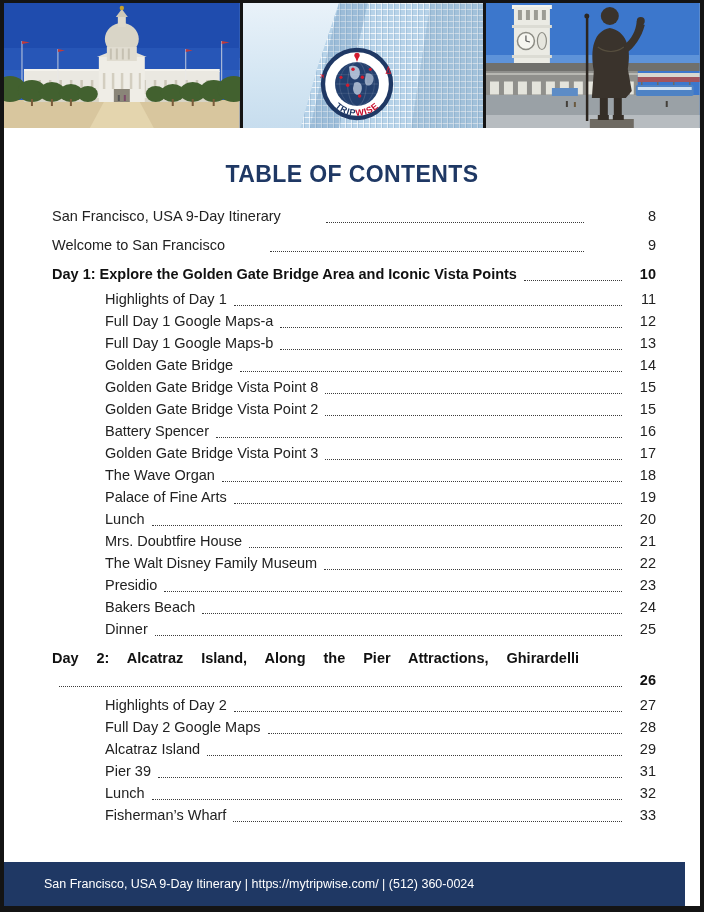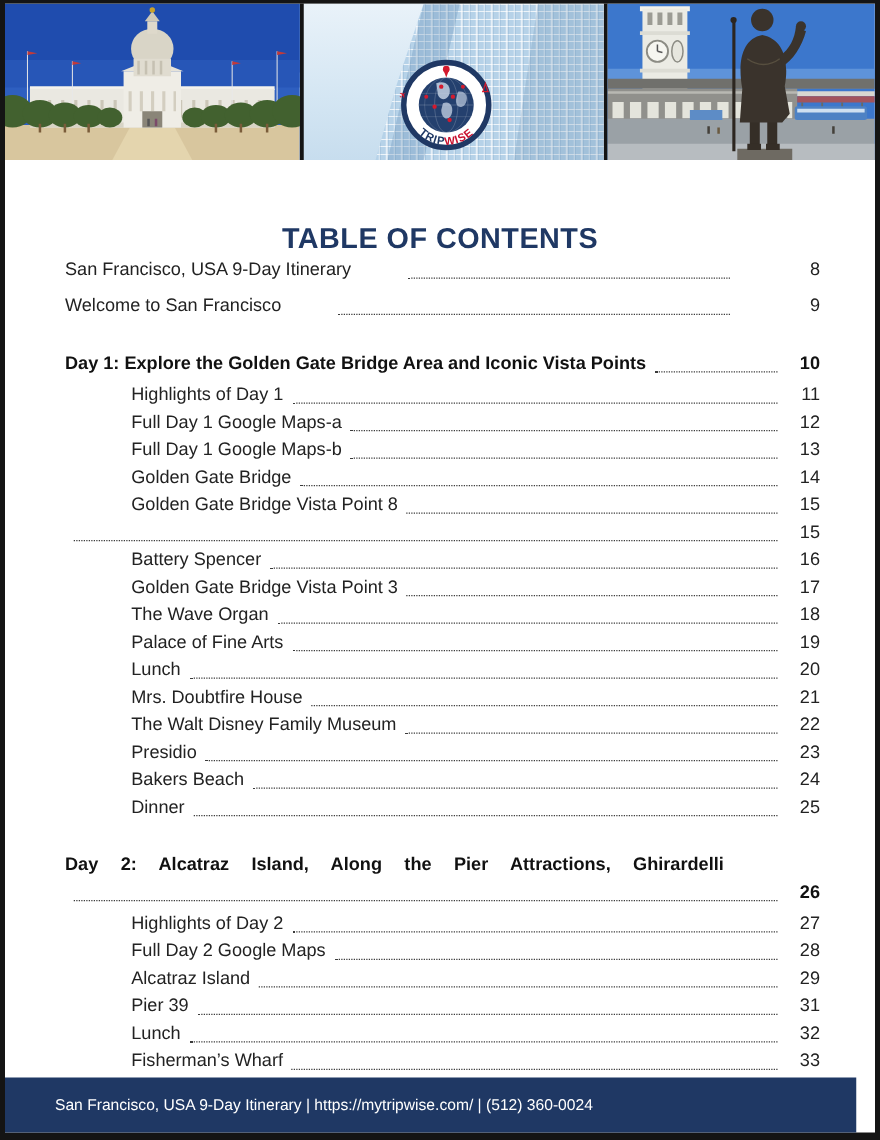--- a/index.html
+++ b/index.html
@@ -41,33 +41,33 @@
     position:absolute; inset:0;
     clip-path:polygon(78% 0%, 100% 0%, 100% 100%, 70% 100%);
     background:rgba(90,130,170,.22);
   }
   .logo {
     position:absolute; left:47.5%; top:65%; width:80px; height:80px;
     transform:translate(-50%,-50%);
   }
   
   .title {
-    position:absolute; top:158px; left:0; right:0; margin:16px;
+    position:absolute; top:158px; left:0; right:0; margin:0;
     text-align:center; font-size:23px; font-weight:bold;
     letter-spacing:.4px; color:#1f3864;
   }
   
   .toc {
     position:absolute; top:202px; left:48px; right:44px;
     font-size:14.5px; color:#222;
   }
   .toc-row { line-height:22px; }
   .row-flex { display:flex; align-items:flex-end; }
   .toc-row.top { margin-top:7px;gap:38px; }
-  .toc-row.day, .toc-row.day2 { margin-top:24px; margin-bottom:3px; font-weight:bold; color:#111; }
+  .toc-row.day, .toc-row.day2 { margin-top:7px; margin-bottom:3px; font-weight:bold; color:#111; }
   .toc-row:first-child { margin-top:0; }
   .toc-row.sub .label { margin-left:53px; }
   .label { white-space:normal; }
   .leader {
     flex:1 1 auto; min-width:18px; height:0;
     border-bottom:1px dotted #3b3b3b;
     margin:0 12px 4px 7px;
   }
   .page-num { flex:0 0 22px; text-align:right; white-space:nowrap; }
   .day-line1 { max-width:527px; text-align:justify; text-align-last:justify; }
@@ -266,20 +266,21 @@
         <span class="label">Golden Gate Bridge</span>
         <span class="leader"></span>
         <span class="page-num">14</span>
       </div>
       <div class="toc-row sub row-flex">
         <span class="label">Golden Gate Bridge Vista Point 8</span>
         <span class="leader"></span>
         <span class="page-num">15</span>
       </div>
       <div class="toc-row sub row-flex">
+        <span class="label">Golden Gate Bridge Vista Point 2</span>
         <span class="leader"></span>
         <span class="page-num">15</span>
       </div>
       <div class="toc-row sub row-flex">
         <span class="label">Battery Spencer</span>
         <span class="leader"></span>
         <span class="page-num">16</span>
       </div>
       <div class="toc-row sub row-flex">
         <span class="label">Golden Gate Bridge Vista Point 3</span>

